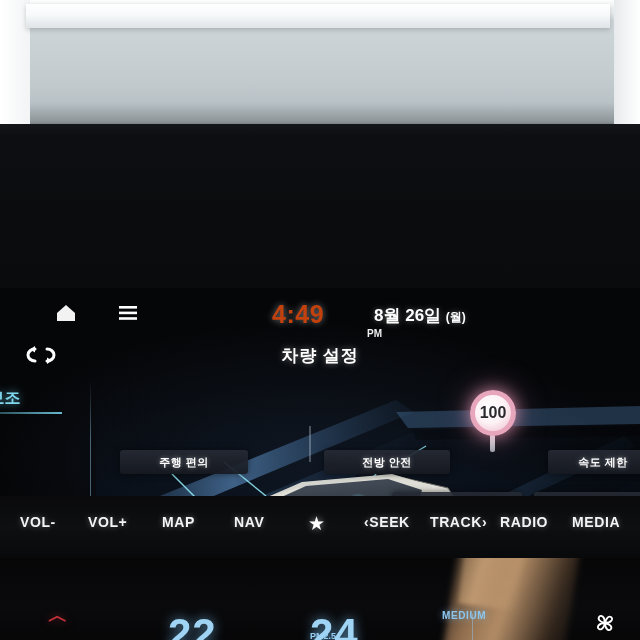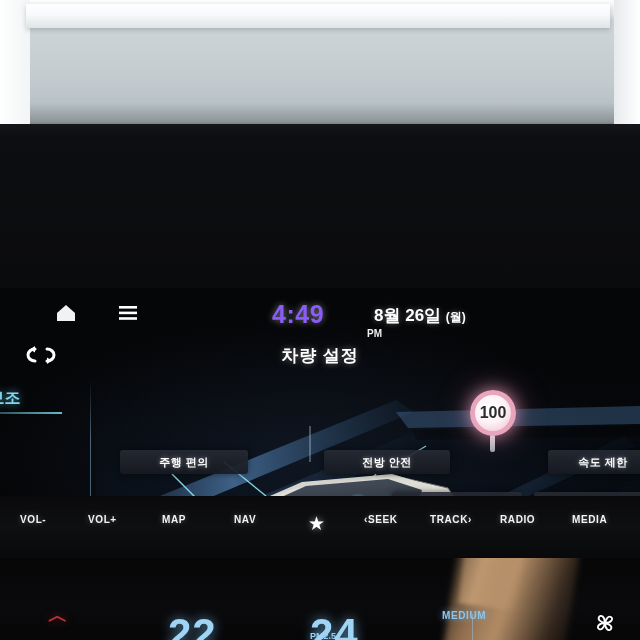--- a/index.html
+++ b/index.html
@@ -50,21 +50,21 @@
 
   
   .statusbar{
     position:absolute;left:0;top:0;width:640px;height:48px;
   }
   .home-icon{position:absolute;left:55px;top:16px;width:22px;height:18px;}
   .menu-icon{position:absolute;left:118px;top:17px;width:20px;height:16px;}
   .back-icon{position:absolute;left:26px;top:56px;width:30px;height:22px;}
   .clock{
     position:absolute;left:272px;top:12px;
-    color:#8b5cf6;font-size:25px;font-weight:bold;letter-spacing:.5px;
+    color:#c2410c;font-size:25px;font-weight:bold;letter-spacing:.5px;
     text-shadow:0 0 7px rgba(255,255,255,.45);
   }
   .ampm{
     position:absolute;left:334px;top:40px;color:#eee;font-size:10px;font-weight:bold;padding-left:33px;
   }
   .datetxt{
     position:absolute;left:374px;top:16px;color:#fff;font-size:17px;font-weight:bold;
     text-shadow:0 0 6px rgba(255,255,255,.35);
   }
   .dayparen{font-size:12px;}
@@ -135,21 +135,21 @@
   }
   .iconchip.i1{left:20px;top:196px;}
   .iconchip.i2{left:20px;top:228px;}
 
   
   .hardbar{
     position:absolute;left:0;top:496px;width:640px;height:62px;
     background:linear-gradient(180deg,#0a0a0c 0%,#0e0f11 50%,#08090a 100%);
   }
   .hb{
-    position:absolute;top:18px;color:#f2f4f6;font-size:10px;font-weight:bold;
+    position:absolute;top:18px;color:#f2f4f6;font-size:14px;font-weight:bold;
     letter-spacing:.6px;text-shadow:0 0 6px rgba(255,255,255,.35);
     white-space:nowrap;
   }
   .hb-star{position:absolute;top:16px;color:#fff;font-size:19px;text-shadow:0 0 7px rgba(255,255,255,.5);}
 
   
   .lower{
     position:absolute;left:0;top:558px;width:640px;height:82px;
     background:linear-gradient(180deg,#060607 0%,#0a0a0c 60%,#060607 100%);
     overflow:hidden;

